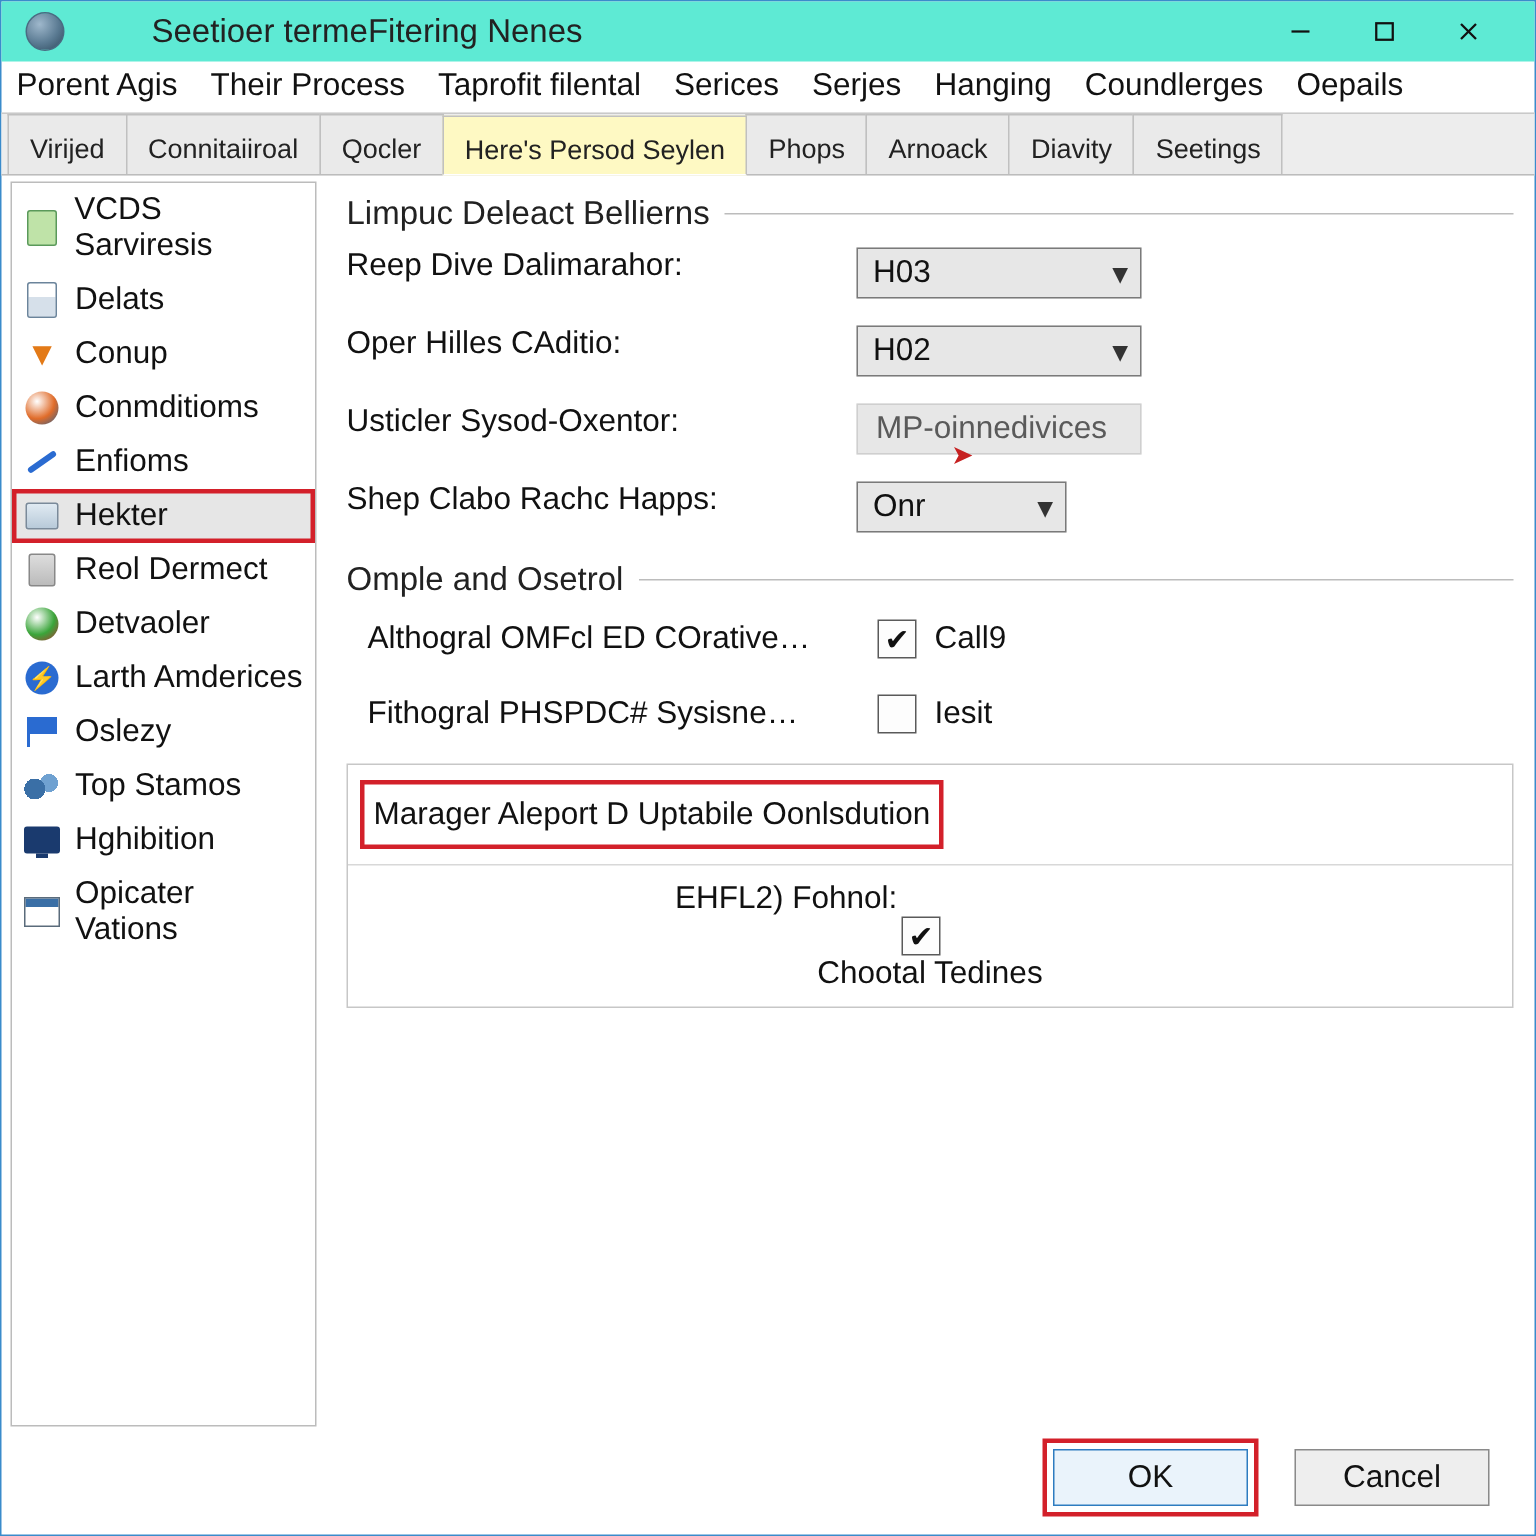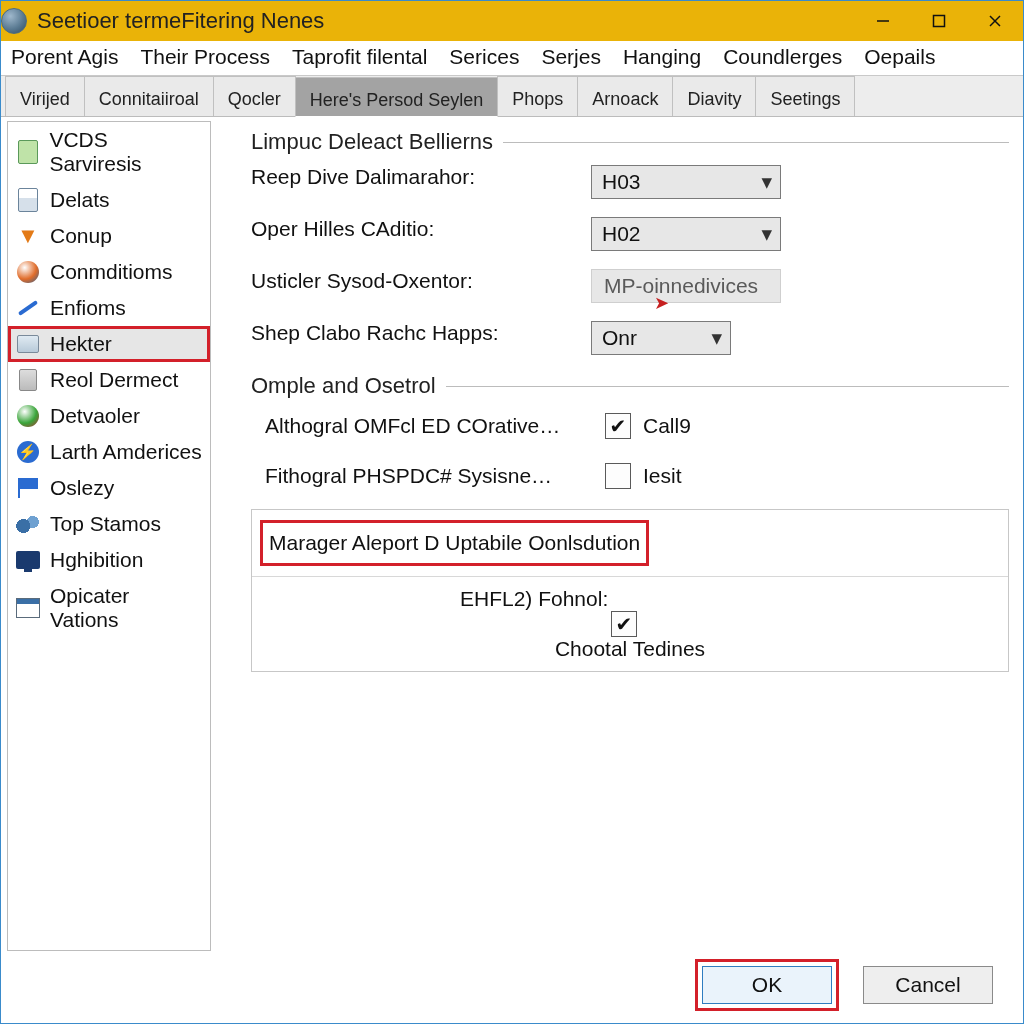--- a/index.html
+++ b/index.html
@@ -15,22 +15,23 @@
   .window {
     position: relative;
     width: 1024px; height: 1024px;
     border: 1px solid #3a8bcb;
     background: #fff;
   }
   
   .titlebar {
     display: flex; align-items: center;
     height: 40px;
-    padding: 0 0;
-    background: #eab308;
+    padding: 0 16px;
+    background: #5eead4;
+    gap: 48px;
   }
   .titlebar .app-icon {
     width: 26px; height: 26px; margin-right: 10px;
     border-radius: 50%;
     background: radial-gradient(circle at 35% 30%, #9fb8cc 0%, #5b7b93 55%, #2f4a5e 100%);
     border: 1px solid #4a6b82;
   }
   .titlebar .title { flex: 1; font-size: 22px; color:#222; }
   .win-controls { display:flex; gap:0; }
   .win-btn {
@@ -61,30 +62,29 @@
     padding: 6px 14px 0 14px;
     border:1px solid #c0c0c0;
     border-bottom:none;
     background:#eaeaea;
     color:#222;
     font-size:18px;
     margin-right:-1px;
     display:flex; align-items:center;
   }
   .tab.active {
-    background:#a3a3a3;
+    background:#fef9c3;
     position:relative;
     top:1px;
     border-bottom:1px solid #fff;
   }
   
   .body {
     display:flex;
     height: calc(1024px - 40px - 38px - 42px - 70px);
-    gap: 20px;
   }
   
   .sidebar {
     width: 204px;
     border:1px solid #bcbcbc;
     margin:4px 0 0 6px;
     background:#fff;
     overflow:hidden;
   }
   .side-item {

